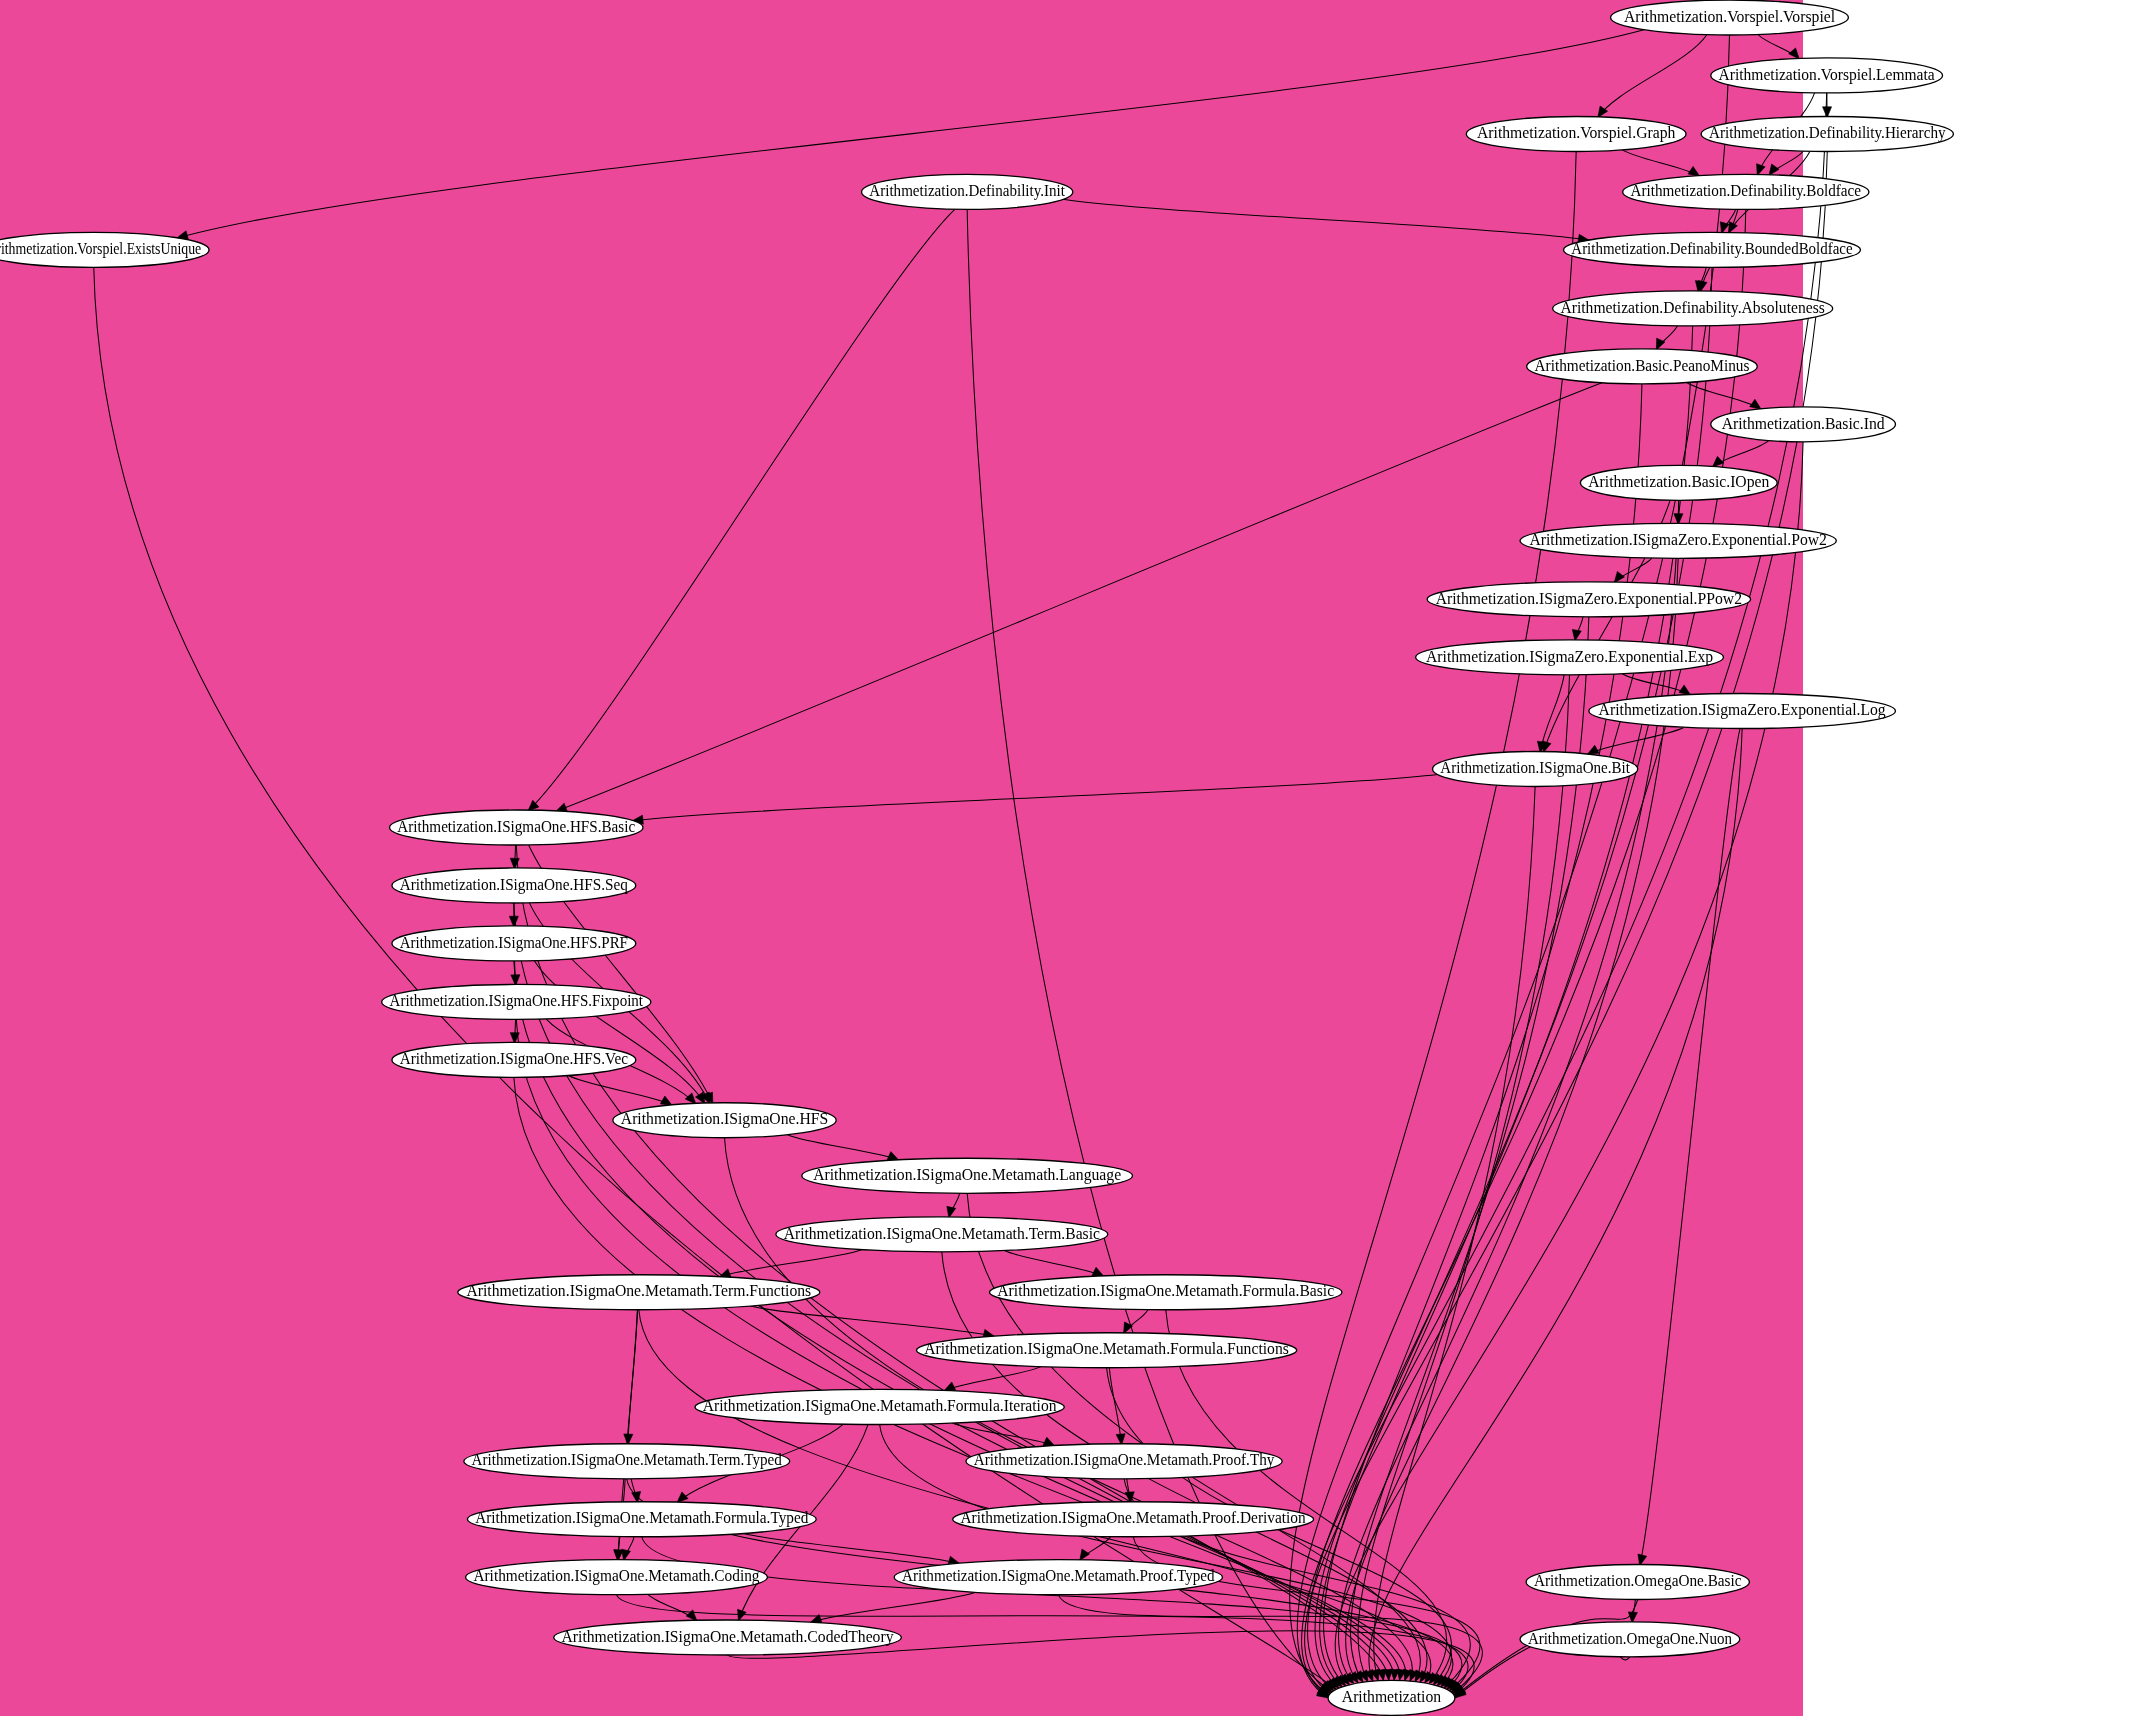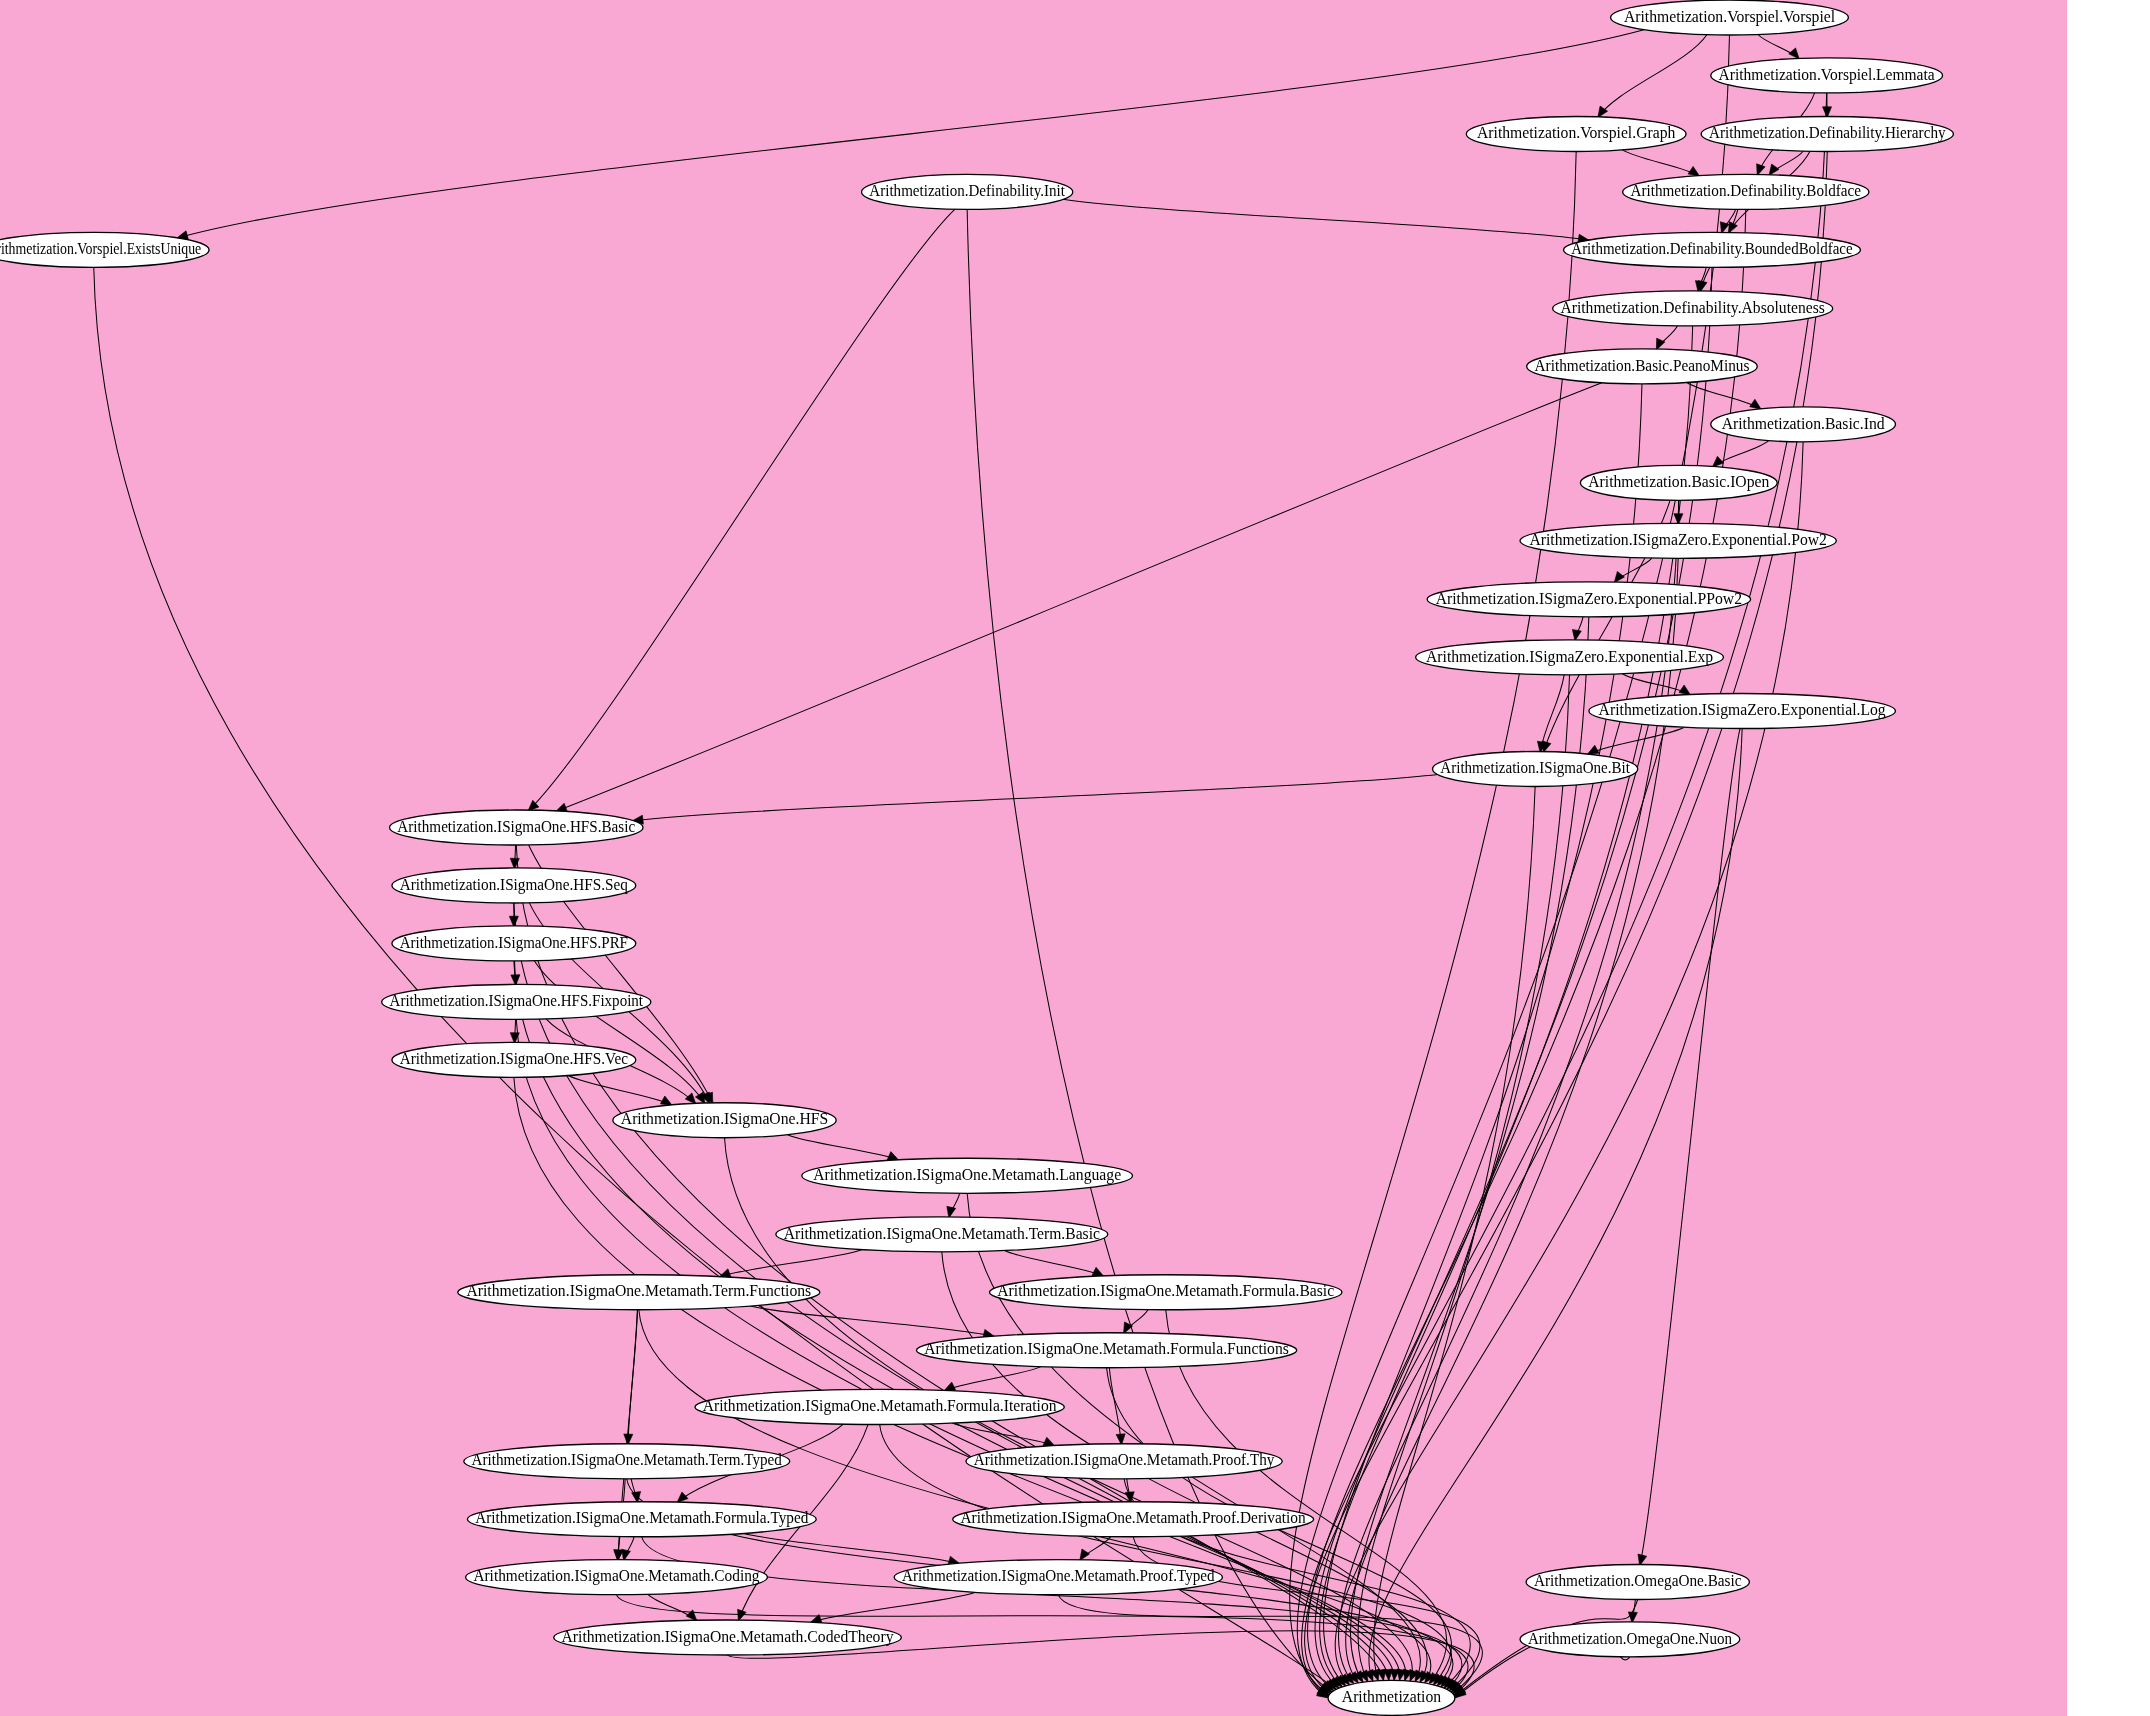--- a/index.html
+++ b/index.html
@@ -2,23 +2,23 @@
 <html style="font-size:9.7px"><head>
 <meta charset="utf-8">
 <style>
   html, body {
     margin: 0;
     padding: 0;
     background: #ffffff;
   }
   #graph-root {
     position: relative;
-    width: 2067px;
+    width: 1803px;
     height: 1716px;
-    background: #f9a8d4;
+    background: #ec4899;
     font-family: "Liberation Serif", "DejaVu Serif", serif;
     text-align: right;
   }
   svg.graph-canvas {
     position: absolute;
     top: 0; left: 0;
     width: 2151px;
     height: 1716px;
     display: block;
   }

